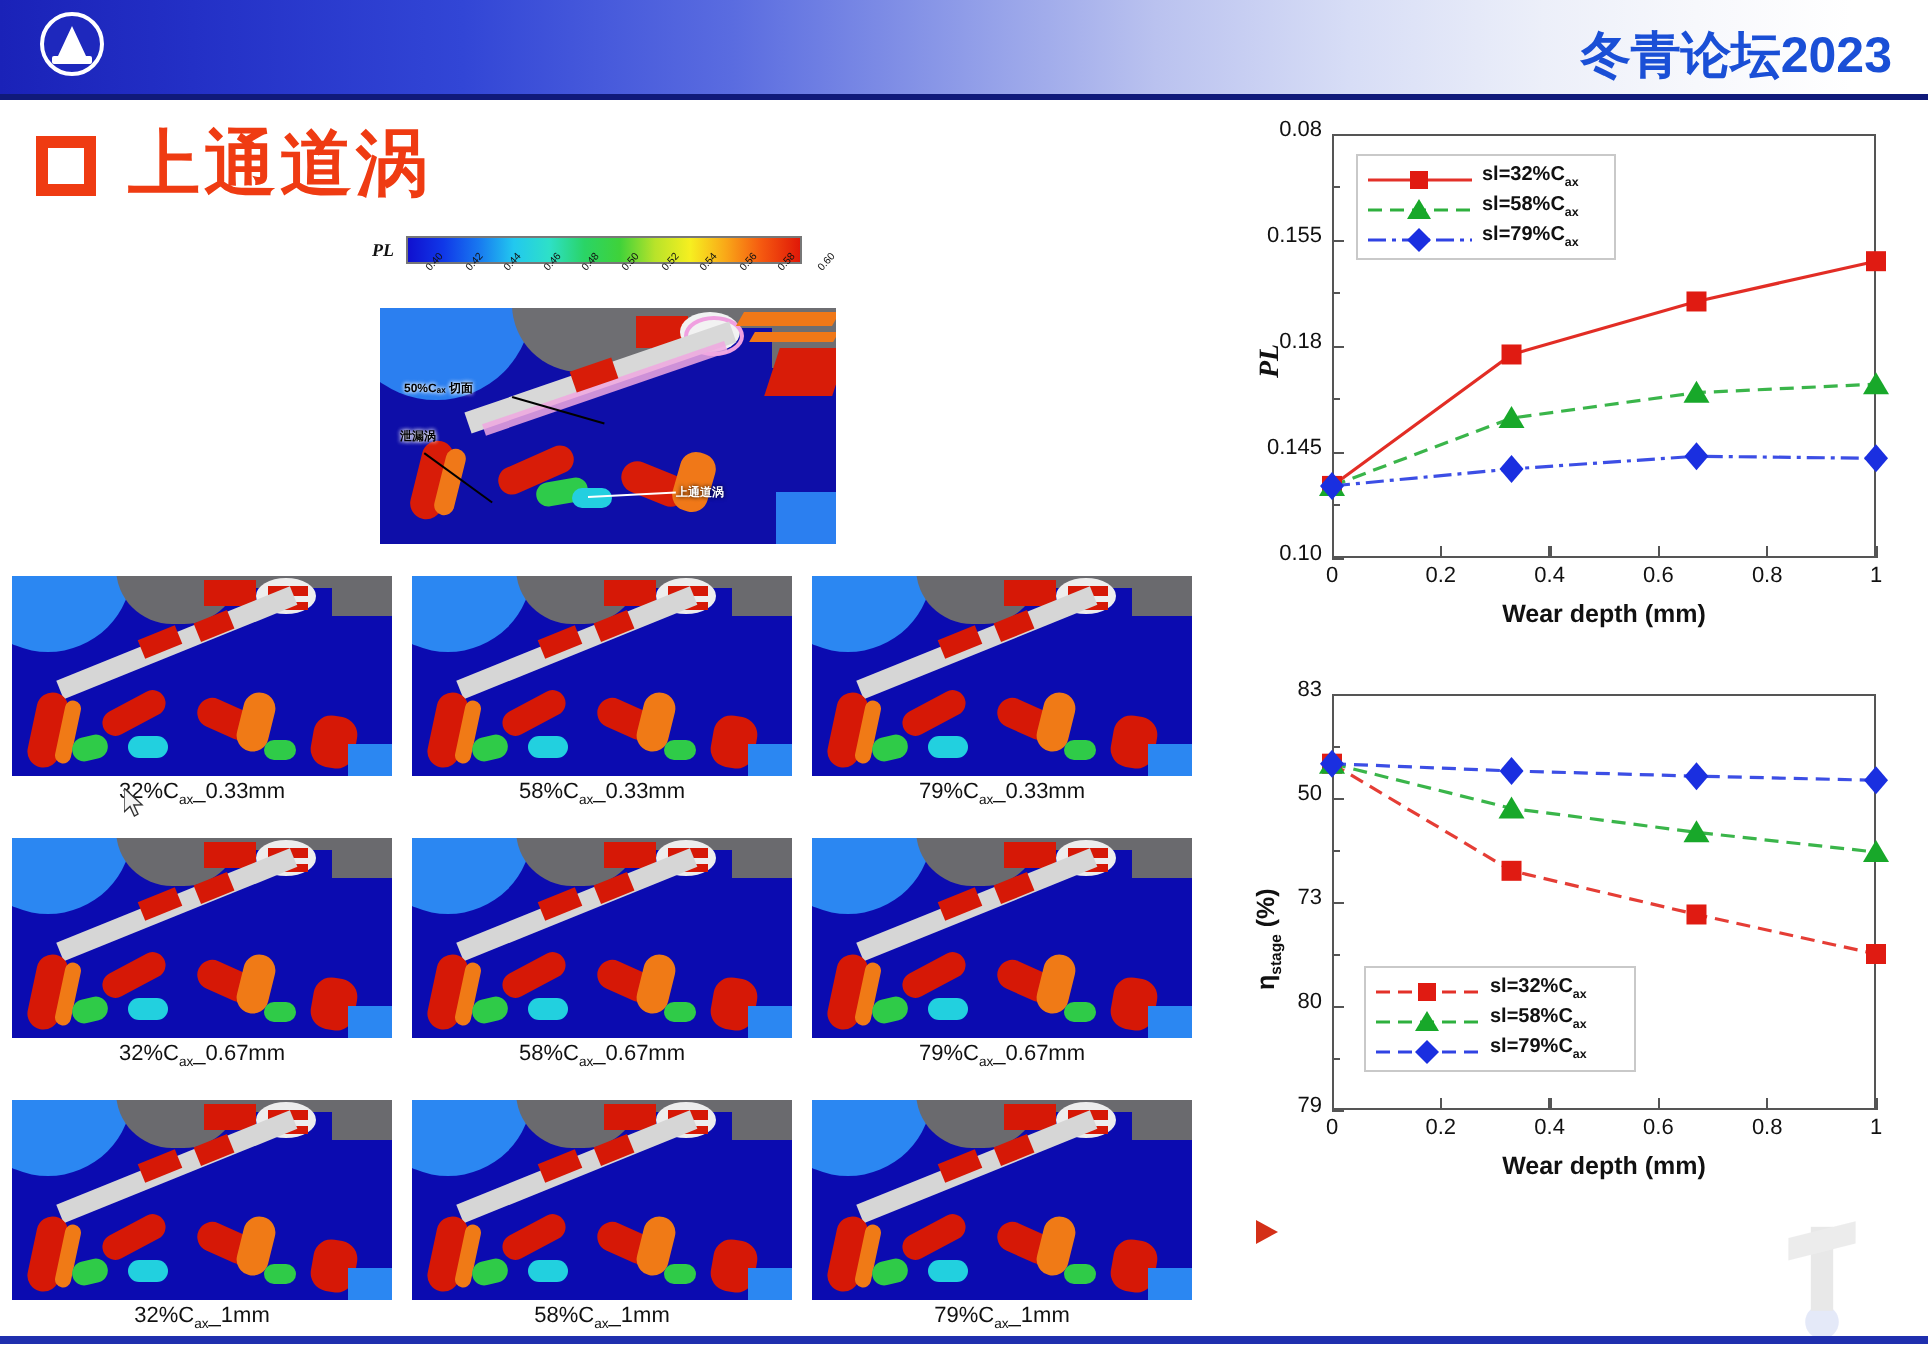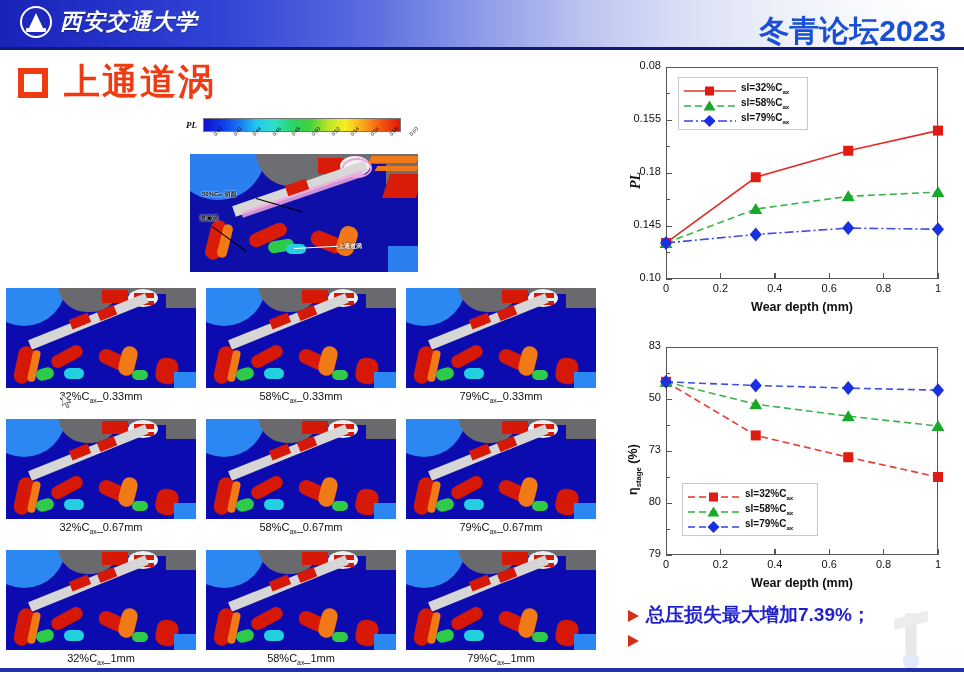--- a/index.html
+++ b/index.html
@@ -44,21 +44,21 @@
     width:20px;height:4px;background:#ffffff;border-radius:1px;
   }
   #logo-text{
     color:#ffffff;font-size:22px;font-weight:bold;
     font-family:"Liberation Serif", serif;
     font-style:italic;letter-spacing:1px;
     text-shadow:0 1px 1px rgba(0,0,0,.35);
   }
   #forum-title{
     position:absolute;right:18px;top:11px;
-    color:#1a4fd6;font-size:30px;font-weight:bold;
+    color:#1a4fd6;font-size:25px;font-weight:bold;
     font-family:"Liberation Sans", sans-serif;
     letter-spacing:0px;
   }
 
   
   #slide-title{
     position:absolute;left:18px;top:58px;
     display:flex;align-items:center;gap:16px;
   }
   #title-bullet{
@@ -199,21 +199,20 @@
     opacity:.13;
   }
 </style>
 </head>
 <body>
 
 <div id="header"></div>
 <div id="header-underline"></div>
 <div id="logo-wrap">
   <div id="logo-seal"></div>
-  <div id="logo-text">西安交通大学</div>
 </div>
 <div id="forum-title">冬青论坛2023</div>
 
 <div id="slide-title">
   <div id="title-bullet"></div>
   <div id="title-text">上通道涡</div>
 </div>
 
 <div id="main-fig">
   <div id="cbar-row">
@@ -652,24 +651,20 @@
             <polygon points="25.5,0 31.5,6 25.5,12 19.5,6" fill="#1a2fe0"></polygon>
           </svg></div>
         <div class="legend-lbl">sl=79%C<sub>ax</sub></div>
       </div>
     </div>
   </div>
 
 <div id="bullets">
   <div class="bullet-row">
     <div class="bullet-arrow"></div>
-    <div class="bullet-text">总压损失最大增加7.39%；</div>
-  </div>
-  <div class="bullet-row">
-    <div class="bullet-arrow"></div>
   </div>
 </div>
 
 <svg id="watermark" viewBox="0 0 60 50">
   <circle cx="30" cy="40" r="6" fill="#3a5ad0"></circle>
   <rect x="26" y="6" width="8" height="30" fill="#555"></rect>
   <path d="M18 10 L42 4 L42 12 L18 18 Z" fill="#777"></path>
 </svg>
 
 <div id="bottom-rule"></div>

